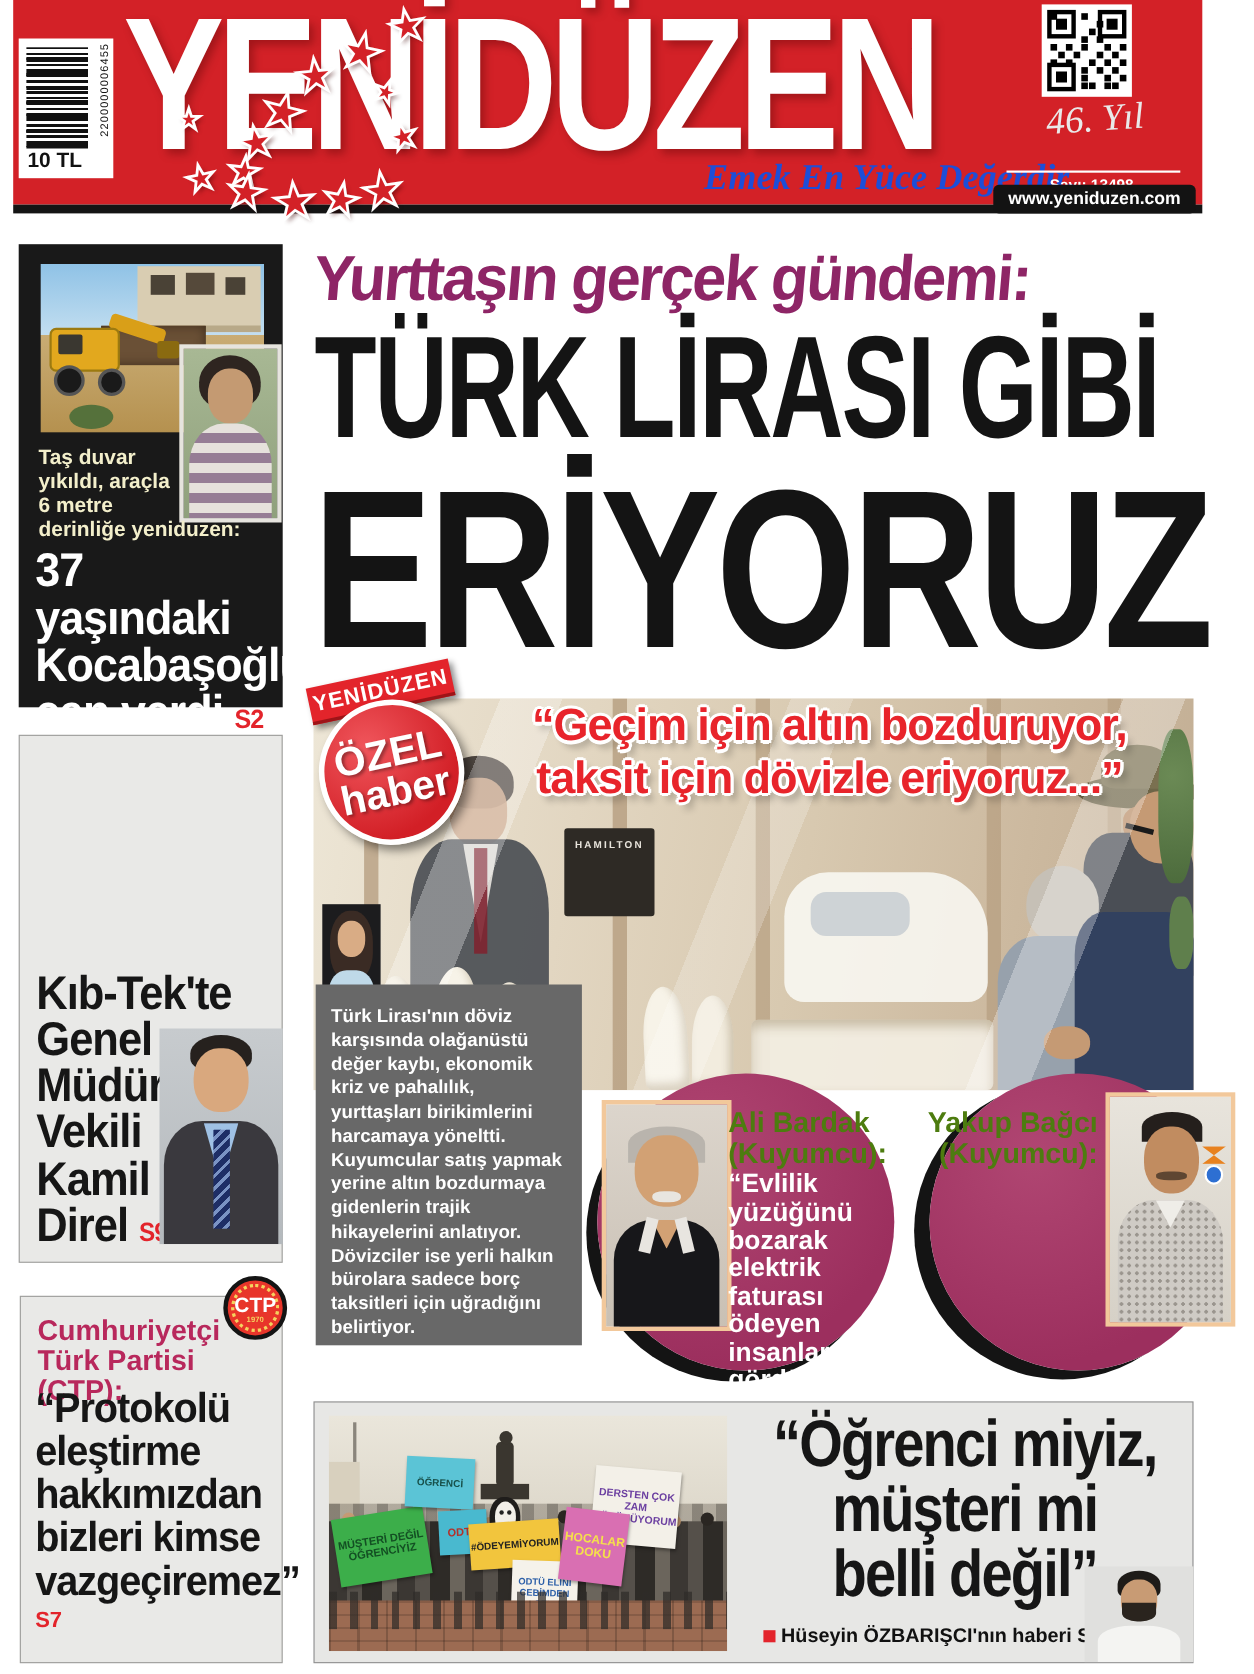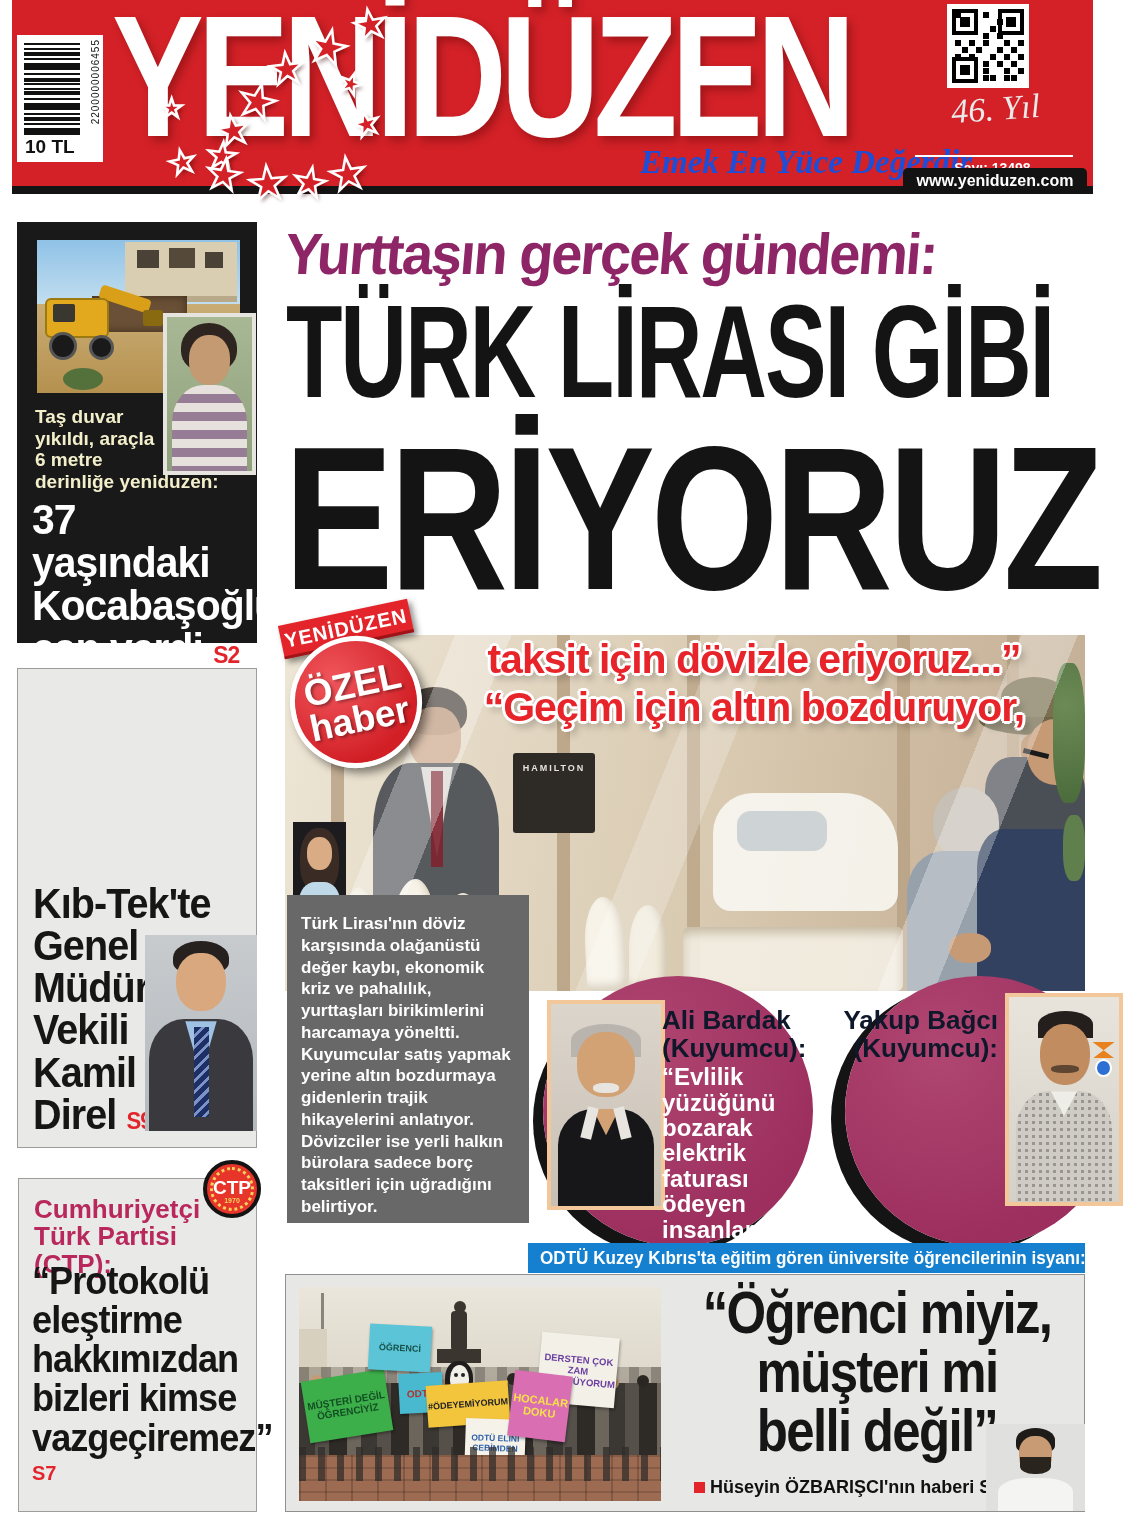--- a/index.html
+++ b/index.html
@@ -87,21 +87,21 @@
     box-shadow:2px 3px 4px rgba(0,0,0,.3);}
   .sq{display:inline-block;width:11px;height:11px;background:#E3242B;margin-right:5px;}
   .summary{left:287px;top:895px;width:242px;height:328px;background:#686868;box-sizing:border-box;
     padding:18px 14px;color:#fff;font-weight:800;font-size:17px;line-height:1.28;}
 
   
   .circ{position:absolute;width:270px;height:270px;border-radius:50%;
     background:radial-gradient(circle at 35% 28%,#B04672,#9C2F5E 72%);}
   .c1{left:543px;top:976px;box-shadow:-10px 10px 0 0 #141414;}
   .c2{left:845px;top:976px;box-shadow:-14px 8px 0 0 #141414;}
-  .cname{font-weight:800;font-size:26px;line-height:1.08;color:#0f172a;}
+  .cname{font-weight:800;font-size:26px;line-height:1.08;color:#4d7c0f;}
   .cquote{font-weight:800;font-size:24px;line-height:1.06;color:#fff;margin-top:2px;}
   .ctext1{left:662px;top:1006px;width:170px;}
   .ctext2{left:826px;top:1006px;width:172px;text-align:right;}
   .cphoto{border:4px solid #F2C89B;box-sizing:content-box;}
 
   
   .banner{left:528px;top:1243px;width:557px;height:30px;background:#1480CF;color:#fff;font-weight:800;
     font-size:18px;line-height:30px;padding-left:12px;box-sizing:border-box;white-space:nowrap;
     transform-origin:left top;}
   .banner span{display:inline-block;transform:scaleX(.95);transform-origin:left top;white-space:nowrap;}
@@ -266,22 +266,22 @@
     <div style="left:692px;top:194px;width:110px;height:162px;background:#32415F;border-radius:24% 24% 0 0;"></div>
     <div style="left:664px;top:298px;width:42px;height:30px;background:#C59A74;border-radius:45%;"></div>
 
     <div style="left:768px;top:28px;width:32px;height:140px;background:radial-gradient(circle at 40% 30%,#6B8A55,#4C6B3C);border-radius:40%;"></div>
     <div style="left:778px;top:180px;width:22px;height:66px;background:#5F7F4C;border-radius:40%;"></div>
 
     <div style="left:0;top:0;width:800px;height:356px;background:linear-gradient(112deg,transparent 0 18%,rgba(255,255,255,.30) 18% 24%,transparent 24% 46%,rgba(255,255,255,.22) 46% 52%,transparent 52% 78%,rgba(255,255,255,.30) 78% 84%,transparent 84%);"></div>
   </div>
 
   <div class="abs quoteRed">
+    <div>“Geçim için altın bozduruyor,</div>
     <div>taksit için dövizle eriyoruz...”</div>
-    <div>“Geçim için altın bozduruyor,</div>
   </div>
 
   <div class="abs ribbon">YENİDÜZEN</div>
   <div class="abs badge">
     <div>ÖZEL</div>
     <div>haber</div>
   </div>
 
   <div class="pt" style="left:293px;top:822px;width:53px;height:108px;background:#1C1C1E;">
     <div style="left:14%;top:6%;width:72%;height:58%;background:#3A2B24;border-radius:46% 46% 40% 40%;"></div>
@@ -315,21 +315,20 @@
     <div style="left:28%;top:13%;width:46%;height:30%;background:#C18C60;border-radius:46%;"></div>
     <div style="left:38%;top:33%;width:26%;height:4%;background:#5E4632;border-radius:40%;"></div>
     <div style="left:6%;top:46%;width:88%;height:56%;background:radial-gradient(circle,#9A958E 1.6px,#CFCBC5 1.8px) 0 0/7px 7px;border-radius:34% 34% 0 0;"></div>
     <div style="left:38%;top:46%;width:24%;height:12%;background:#EFEDE8;clip-path:polygon(0 0,100% 0,50% 100%);"></div>
   </div>
   <div class="abs ctext2">
     <div class="cname">Yakup Bağcı</div>
     <div class="cname">(Kuyumcu):</div>
   </div>
 
-  <div class="abs banner"><span>ODTÜ Kuzey Kıbrıs'ta eğitim gören üniversite öğrencilerinin isyanı:</span></div>
   <div class="abs boxD"></div>
 
   <div class="photo" style="left:299px;top:1287px;width:362px;height:214px;background:linear-gradient(180deg,#EAE6DB 0%,#DAD4C6 55%,#C6BEAE 100%);">
     <div style="left:22px;top:6px;width:3px;height:72px;background:#8A857C;"></div>
     <div style="left:0;top:42px;width:28px;height:58px;background:#D8D0BE;"></div>
     <div style="left:138px;top:62px;width:44px;height:14px;background:#3A362F;"></div>
     <div style="left:152px;top:24px;width:16px;height:40px;background:#3A362F;border-radius:4px;"></div>
     <div style="left:155px;top:14px;width:12px;height:12px;background:#3A362F;border-radius:50%;"></div>
 
     <div style="left:0;top:80px;width:362px;height:34px;background:repeating-linear-gradient(90deg,rgba(70,64,56,.55) 0 10px,rgba(120,112,100,.45) 10px 22px);"></div>

